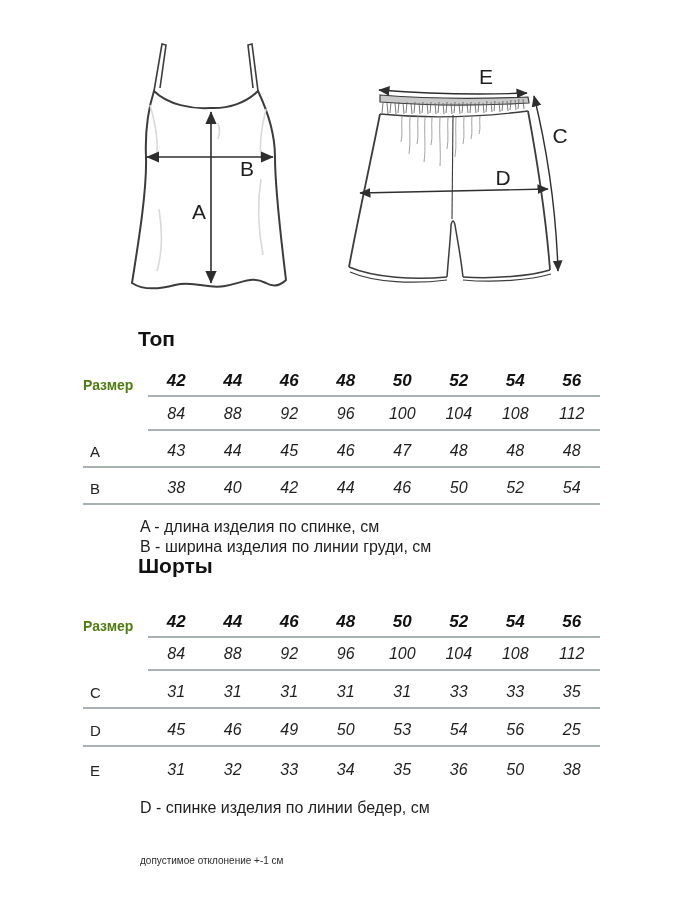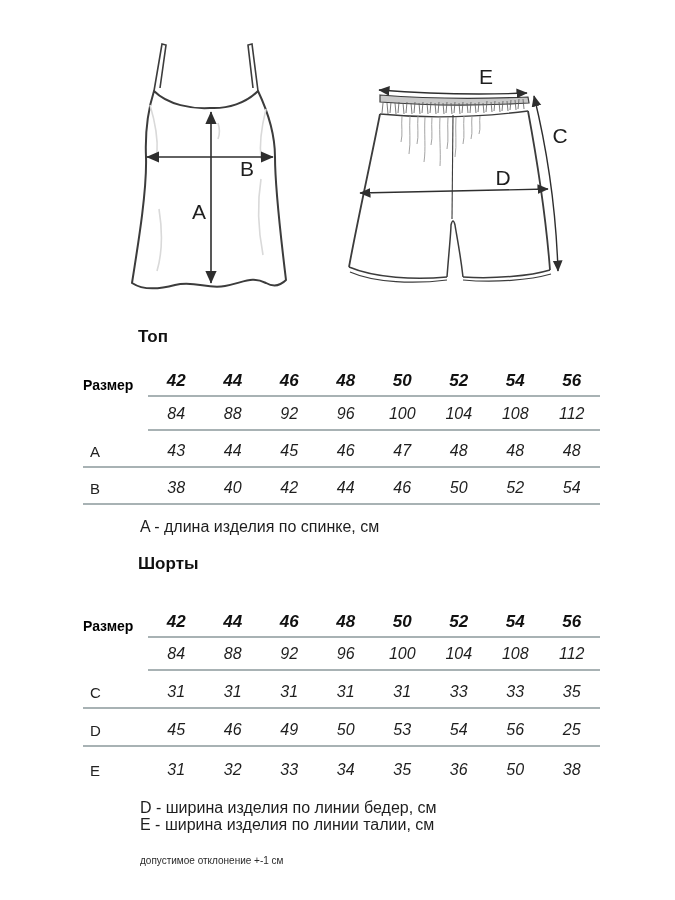--- a/index.html
+++ b/index.html
@@ -11,29 +11,29 @@
     font-family: "Liberation Sans", sans-serif;
     color: #1e1e1e;
     overflow: hidden;
   }
   .drawing { position: absolute; }
   .cami { left: 100px; top: 27px; }
   .shorts { left: 330px; top: 53px; }
 
   .section-title {
     position: absolute; left: 138px;
-    font-size: 17px; font-weight: 700; color: #111;
+    font-size: 21px; font-weight: 700; color: #111;
   }
   .title-top { top: 327px; }
   .title-shorts { top: 554px; }
 
   .sizes-table { position: absolute; left: 83px; width: 517px; }
   .trow { display: flex; align-items: flex-end; }
   .tlabel { width: 65px; font-size: 15px; padding: 0 0 6px 7px; color:#222; }
-  .trow.head .tlabel { font-weight: 700; font-size: 14px; padding-left: 0; padding-bottom: 4px; color:#000000; }
+  .trow.head .tlabel { font-weight: 700; font-size: 14px; padding-left: 0; padding-bottom: 4px; color:#4d7c0f; }
   .cells { flex: 1; display: flex; height: 100%; align-items: flex-end; font-style: italic; }
   .cell { width: 12.5%; text-align: center; font-size: 16px; padding-bottom: 6px; }
   .trow.head .cell { font-weight: 700; font-size: 17px; padding-bottom: 4px; color:#111; }
   .line-data .cells { border-bottom: 2px solid #a8b2b4; }
   .line-full { border-bottom: 2px solid #a8b2b4; }
   .h33 { height: 33px; } .h34 { height: 34px; } .h36 { height: 36px; }
   .h37 { height: 37px; } .h38 { height: 38px; }
 
   .notes { position: absolute; left: 140px; font-size: 16px; color:#1e1e1e; }
   .notes-top { top: 517px; line-height: 20px; }
@@ -192,20 +192,21 @@
         <div class="cell">46</div>
         <div class="cell">50</div>
         <div class="cell">52</div>
         <div class="cell">54</div>
       </div>
     </div>
   </div>
 
   <div class="notes notes-top">
     <div>A - длина изделия по спинке, см</div>
+    <div>B - ширина изделия по линии груди, см</div>
   </div>
 
   <div class="section-title title-shorts">Шорты</div>
 
   <div class="sizes-table" style="top:602px">
     <div class="trow head h36 line-data">
       <div class="tlabel">Размер</div>
       <div class="cells">
         <div class="cell">42</div>
         <div class="cell">44</div>
@@ -265,19 +266,18 @@
         <div class="cell">34</div>
         <div class="cell">35</div>
         <div class="cell">36</div>
         <div class="cell">50</div>
         <div class="cell">38</div>
       </div>
     </div>
   </div>
 
   <div class="notes notes-shorts">
-    <div>D - ширина изделия по линии бедер, см</div>
-    <div>E - ширина изделия по линии талии, см</div>
+    <div>D - спинке изделия по линии бедер, см</div>
   </div>
 
   <div class="tolerance">допустимое отклонение +-1 см</div>
 
 </div>
 
 </body></html>

